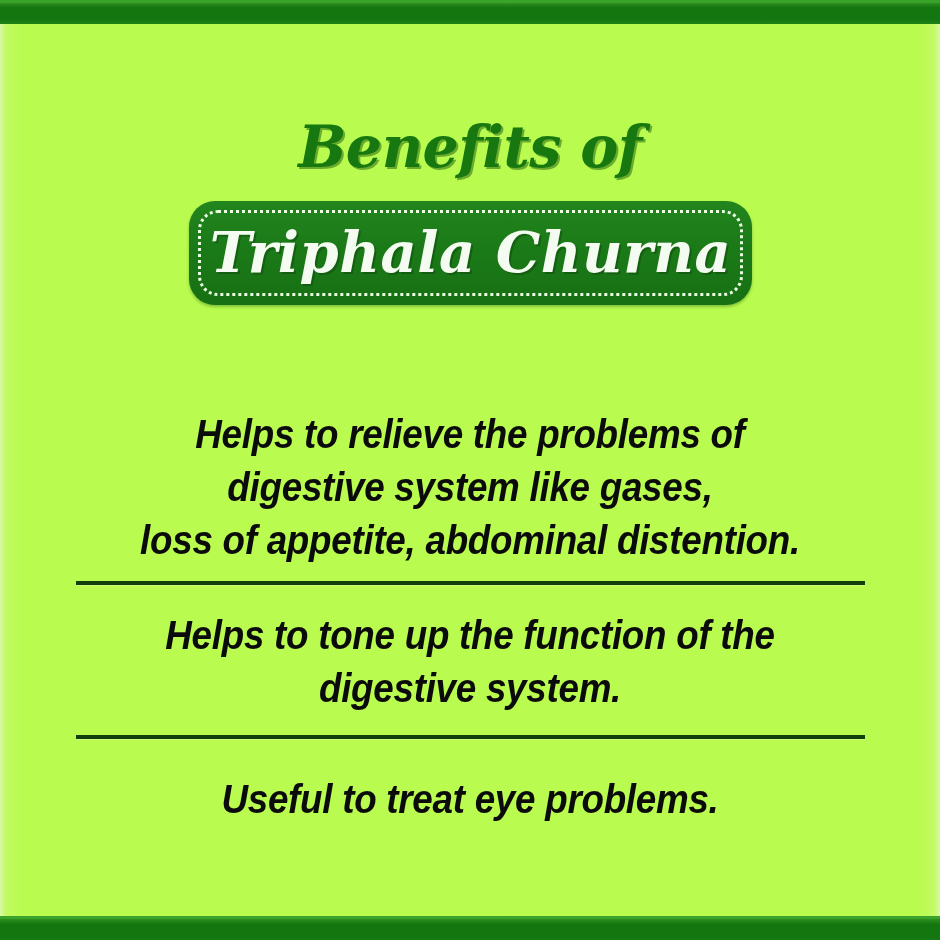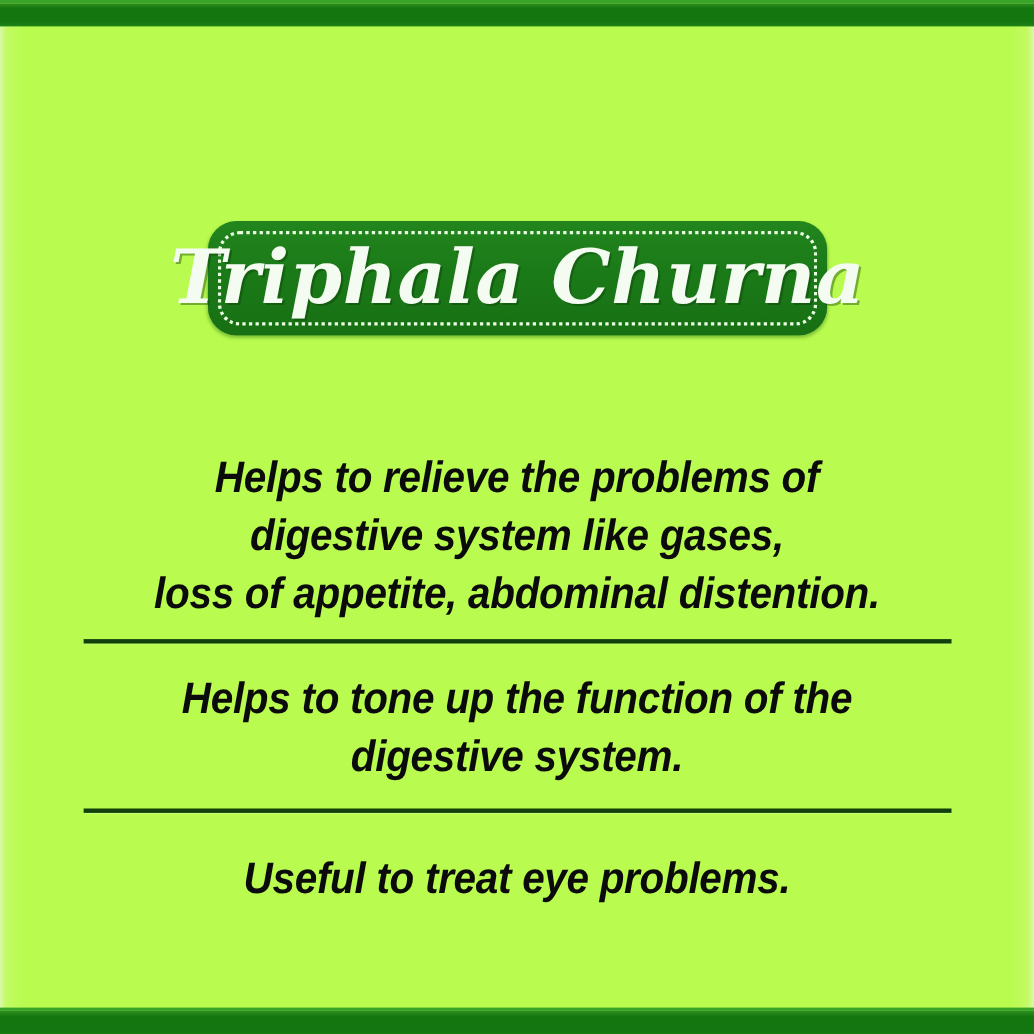--- a/index.html
+++ b/index.html
@@ -83,21 +83,21 @@
     border-radius: 20px;
     box-sizing: border-box;
     display: flex;
     align-items: center;
     justify-content: center;
   }
   .banner-title {
     font-family: "DejaVu Serif", "Liberation Serif", serif;
     font-style: italic;
     font-weight: bold;
-    font-size: 68px;
+    font-size: 56px;
     line-height: 54px;
     color: #F4FBF1;
     white-space: nowrap;
     letter-spacing: 0.5px;
     text-shadow: 2px 2px 0 rgba(10,60,8,0.40);
     transform: translateY(-1px);
   }
 
   
   .benefits {
@@ -130,20 +130,21 @@
     box-shadow: 0 1px 0 rgba(255,255,255,0.25);
   }
 </style>
 </head>
 <body>
 
 <div id="poster">
 
   <div class="bar top"></div>
 
+  <div class="heading">Benefits of</div>
 
   <div class="banner">
     <div class="banner-inner">
       <div class="banner-title">Triphala Churna</div>
     </div>
   </div>
 
   <div class="benefits">
 
     <div class="benefit b1">

